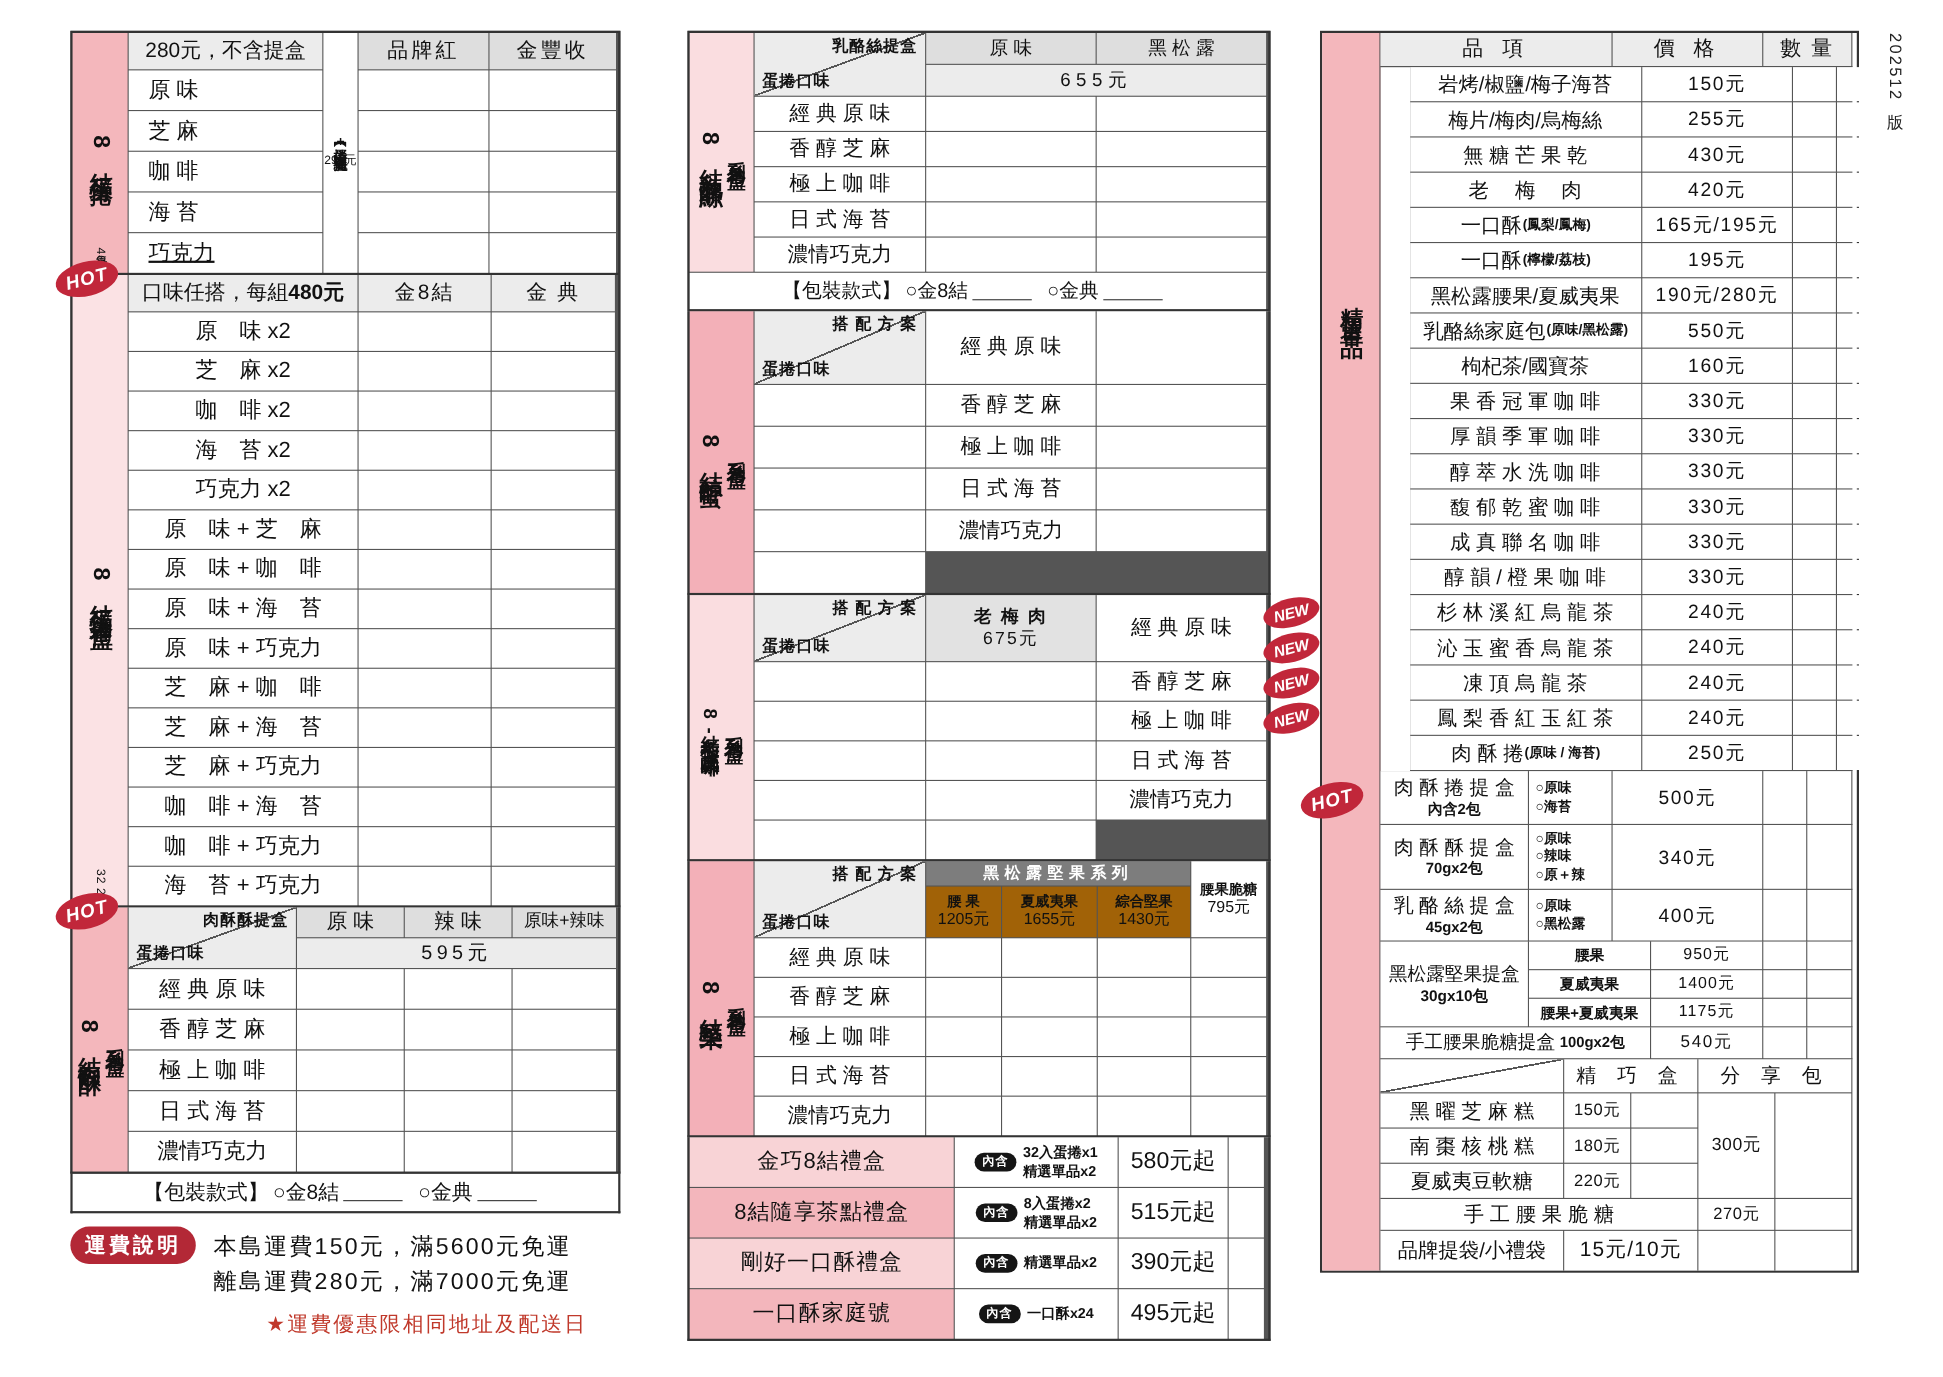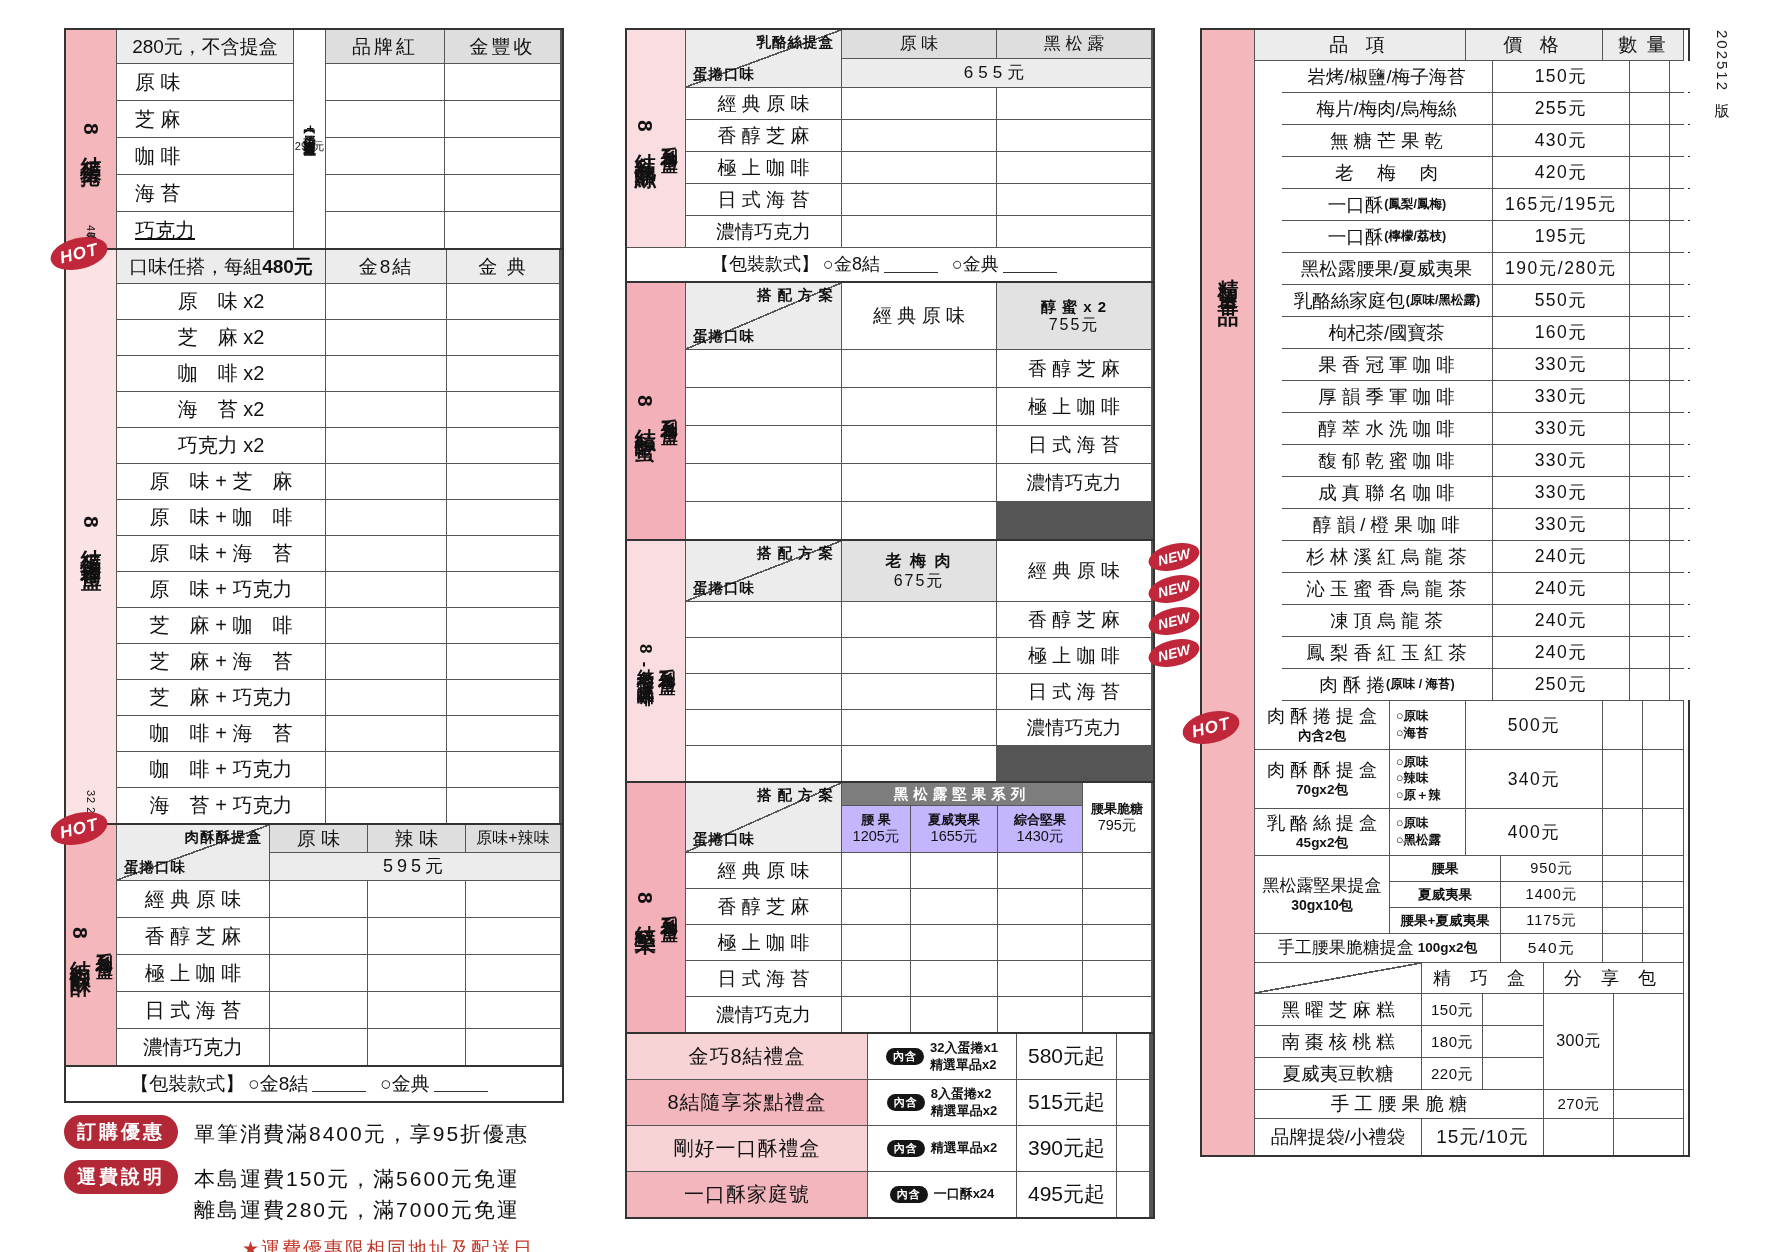--- a/index.html
+++ b/index.html
@@ -36,21 +36,21 @@
          transform:rotate(-14deg);z-index:5;}
   .hotb{width:58px;height:31px;font-size:17px;letter-spacing:1px;left:-16px;top:-12px;}
   .newb{width:52px;height:26px;font-size:14px;left:-54px;}
   .pkg{border:2px solid #333;border-top:0;height:34px;display:flex;align-items:center;justify-content:center;
        gap:4px;font-size:19px;background:#fff;}
   .ul{display:inline-block;width:54px;border-bottom:1.5px solid #333;height:15px;margin-right:10px;}
   .hcol{flex-direction:column;gap:1px;background:#e2e2e2;}
   .hcol .n{font-size:15px;font-weight:600;letter-spacing:1px;}
   .hcol .p{font-size:16px;letter-spacing:2px;}
   .band{background:#7d7d7d;color:#fff;font-size:14.5px;font-weight:600;letter-spacing:5px;}
-  .subhd{flex-direction:column;background:#c4b5fd;gap:0;}
+  .subhd{flex-direction:column;background:#a16207;gap:0;}
   .subhd .n{font-size:13px;font-weight:600;}
   .subhd .p{font-size:14.5px;}
   
   .setname{font-size:20px;letter-spacing:1px;}
   .setrow:nth-child(odd) .setname{background:#f8d3d6;}
   .setrow:nth-child(even) .setname{background:#f3b6bc;}
   .inc{gap:6px;padding:0 4px;}
   .incbadge{background:#151515;color:#fff;border-radius:9px;font-size:11px;font-weight:bold;
             padding:2px 7px;letter-spacing:1px;flex:none;}
   .inclines{display:flex;flex-direction:column;align-items:flex-start;}
@@ -269,24 +269,20 @@
   <div class="pkg">
     <span>【包裝款式】</span>
     <span>○金8結</span>
       <span class="ul"></span>
     <span>○金典</span>
       <span class="ul"></span>
   </div>
 
   <div class="notes">
     <div class="noteline">
-      <span class="pill">訂購優惠</span>
-      <span class="ntext">單筆消費滿8400元，享95折優惠</span>
-    </div>
-    <div class="noteline">
       <span class="pill">運費說明</span>
       <span class="ntext">
         <span>本島運費150元，滿5600元免運</span><br>
         <span>離島運費280元，滿7000元免運</span>
       </span>
     </div>
     <div class="star">★運費優惠限相同地址及配送日</div>
   </div>
 </div>
 
@@ -337,24 +333,20 @@
   </div>
 
   <div class="sec" style="grid-template-columns:58px 155px 154px 154px;grid-template-rows:66px repeat(5,37px);">
     <div class="c pinkM side side2" style="grid-area:1/1/7/2;">
       <span class="vtx big">8結醇蜜</span>
       <span class="vtx sub">系列禮盒</span>
     </div>
     <div class="c diag" style="grid-area:1/2/2/3;">
       <span class="tr">搭 配 方 案</span>
       <span class="bl">蛋捲口味</span>
-    </div>
-    <div class="c hcol" style="grid-area:1/4/2/5;">
-      <span class="n">醇 蜜 x 2</span>
-      <span class="p">755元</span>
     </div>
     <div data-repeat="shared.flavors5">
       
     <div class="drow">
         <div class="c" style="font-size:19px;">經 典 原 味</div>
         <div class="c entry"></div>
         <div class="c entry"></div>
       </div><div class="drow">
         <div class="c" style="font-size:19px;">香 醇 芝 麻</div>
         <div class="c entry"></div>

